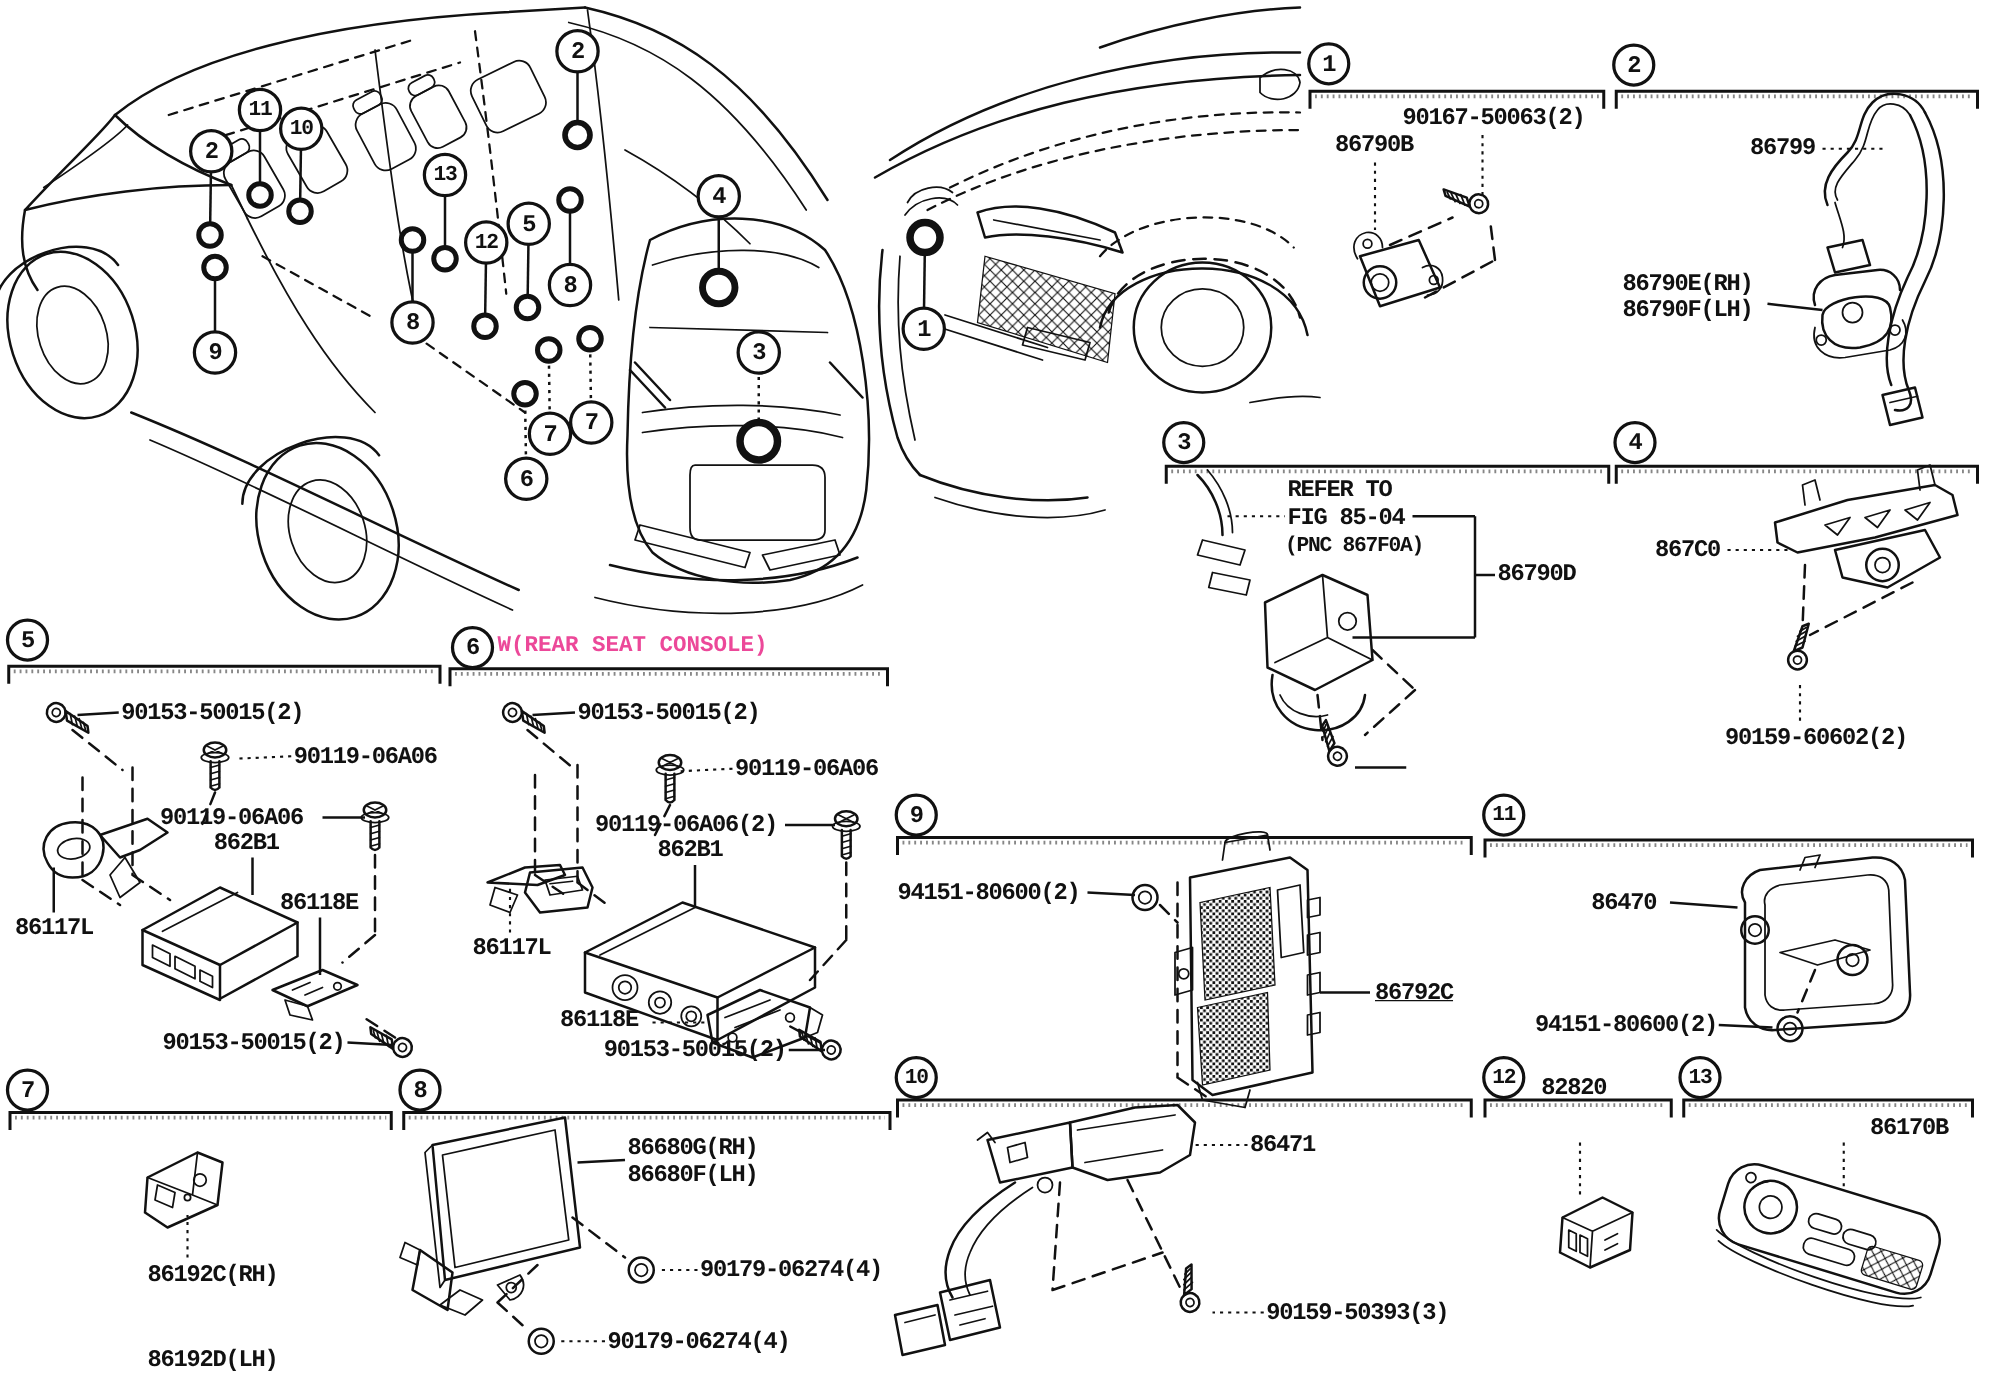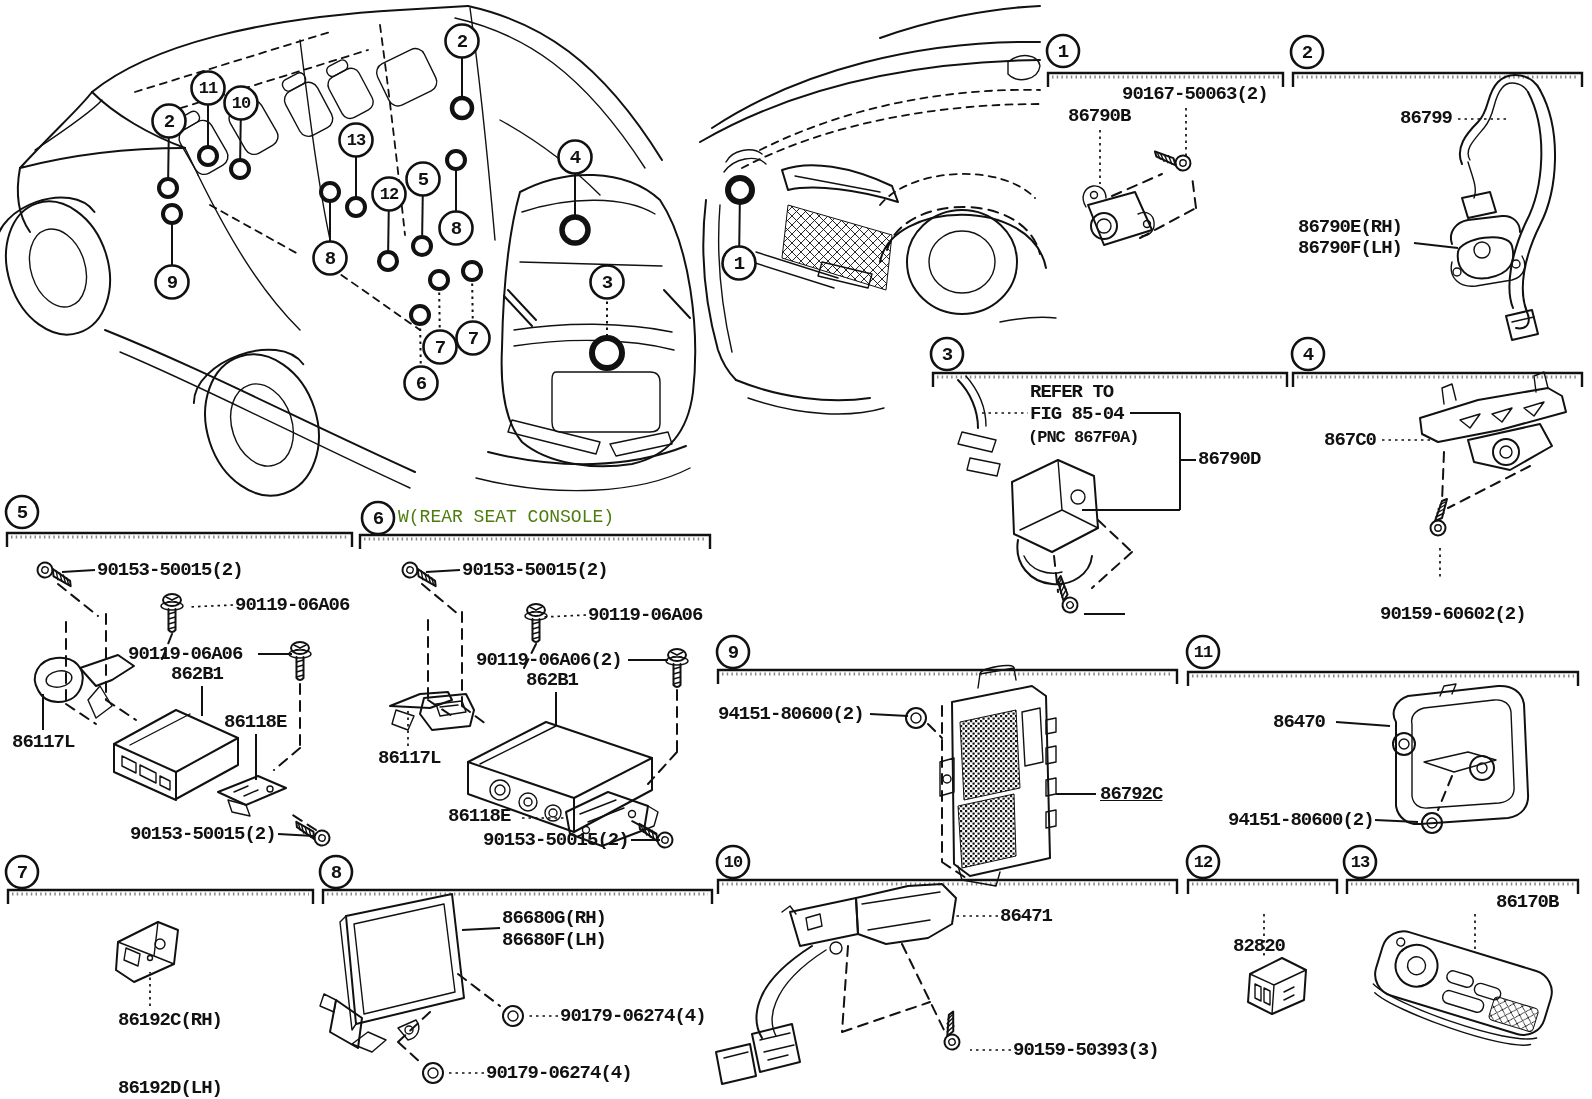--- a/index.html
+++ b/index.html
@@ -9,23 +9,23 @@
   }
   #art{position:absolute;left:0;top:0;}
   #label-layer{position:absolute;left:0;top:0;width:100%;height:100%;pointer-events:none;}
   .plabel{
     position:absolute;white-space:nowrap;color:#111;
     font-family:"Liberation Mono","DejaVu Sans Mono",monospace;
     font-weight:bold;font-size:19px;letter-spacing:-1px;line-height:21px;
   }
   .plabel.small{font-size:17px;}
   .snote{
-    position:absolute;white-space:nowrap;color:#4d7c0f;
+    position:absolute;white-space:nowrap;color:#ec4899;
     font-family:"Liberation Mono","DejaVu Sans Mono",monospace;
-    font-weight:normal;font-size:18px;letter-spacing:0px;text-align:center;
+    font-weight:bold;font-size:18px;letter-spacing:0px;text-align:center;
   }
   #figure-code{
     position:absolute;left:1478px;top:1104px;color:#222;
     font-family:"DejaVu Sans","Liberation Sans",sans-serif;
     font-size:28px;letter-spacing:1.5px;font-weight:500;
   }
   .art{stroke:#111;fill:none;stroke-width:2;stroke-linecap:round;stroke-linejoin:round;}
   .thin{stroke-width:1.4;}
   .dash{stroke-dasharray:10 7;}
   .hdash{stroke-dasharray:7 6;stroke-width:1.8;}
@@ -565,21 +565,21 @@
       <div class="plabel" style="left: 1068px; top: 106px;">86790B</div>
       <div class="plabel" style="left: 1122px; top: 84px;">90167-50063(2)</div>
       <div class="plabel" style="left: 1400px; top: 108px;">86799</div>
       <div class="plabel" style="left: 1298px; top: 217px;">86790E(RH)</div>
       <div class="plabel" style="left: 1298px; top: 238px;">86790F(LH)</div>
       <div class="plabel" style="left: 1030px; top: 382px;">REFER TO</div>
       <div class="plabel" style="left: 1030px; top: 404px;">FIG 85-04</div>
       <div class="plabel small" style="left: 1028px; top: 427px;">(PNC 867F0A)</div>
       <div class="plabel" style="left: 1198px; top: 449px;">86790D</div>
       <div class="plabel" style="left: 1324px; top: 430px;">867C0</div>
-      <div class="plabel" style="left: 1380px; top: 580px; margin-top: 24px;">90159-60602(2)</div>
+      <div class="plabel" style="left: 1380px; top: 580px;">90159-60602(2)</div>
       <div class="plabel" style="left: 97px; top: 560px;">90153-50015(2)</div>
       <div class="plabel" style="left: 235px; top: 595px;">90119-06A06</div>
       <div class="plabel" style="left: 128px; top: 644px;">90119-06A06</div>
       <div class="plabel" style="left: 171px; top: 664px;">862B1</div>
       <div class="plabel" style="left: 224px; top: 712px;">86118E</div>
       <div class="plabel" style="left: 12px; top: 732px;">86117L</div>
       <div class="plabel" style="left: 130px; top: 824px;">90153-50015(2)</div>
       <div class="plabel" style="left: 462px; top: 560px;">90153-50015(2)</div>
       <div class="plabel" style="left: 588px; top: 605px;">90119-06A06</div>
       <div class="plabel" style="left: 476px; top: 650px;">90119-06A06(2)</div>
@@ -593,19 +593,19 @@
       <div class="plabel" style="left: 502px; top: 908px;">86680G(RH)</div>
       <div class="plabel" style="left: 502px; top: 930px;">86680F(LH)</div>
       <div class="plabel" style="left: 560px; top: 1006px;">90179-06274(4)</div>
       <div class="plabel" style="left: 486px; top: 1063px;">90179-06274(4)</div>
       <div class="plabel" style="left: 718px; top: 704px;">94151-80600(2)</div>
       <div class="plabel" style="left: 1100px; top: 784px; text-decoration: underline;">86792C</div>
       <div class="plabel" style="left: 1000px; top: 906px;">86471</div>
       <div class="plabel" style="left: 1013px; top: 1040px;">90159-50393(3)</div>
       <div class="plabel" style="left: 1273px; top: 712px;">86470</div>
       <div class="plabel" style="left: 1228px; top: 810px;">94151-80600(2)</div>
-      <div class="plabel" style="left: 1233px; top: 936px;">82820</div>
+      <div class="plabel" style="left: 1233px; top: 860px;">82820</div>
       <div class="plabel" style="left: 1496px; top: 892px;">86170B</div>
     </div>
 
 <div id="figure-code">869139E</div>
 
 </div>
 
 </body></html>

